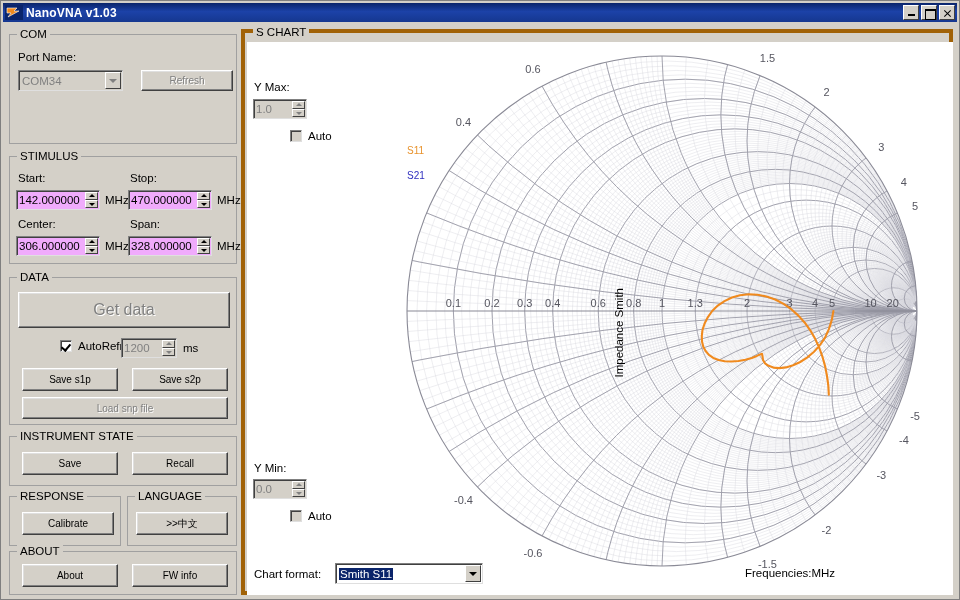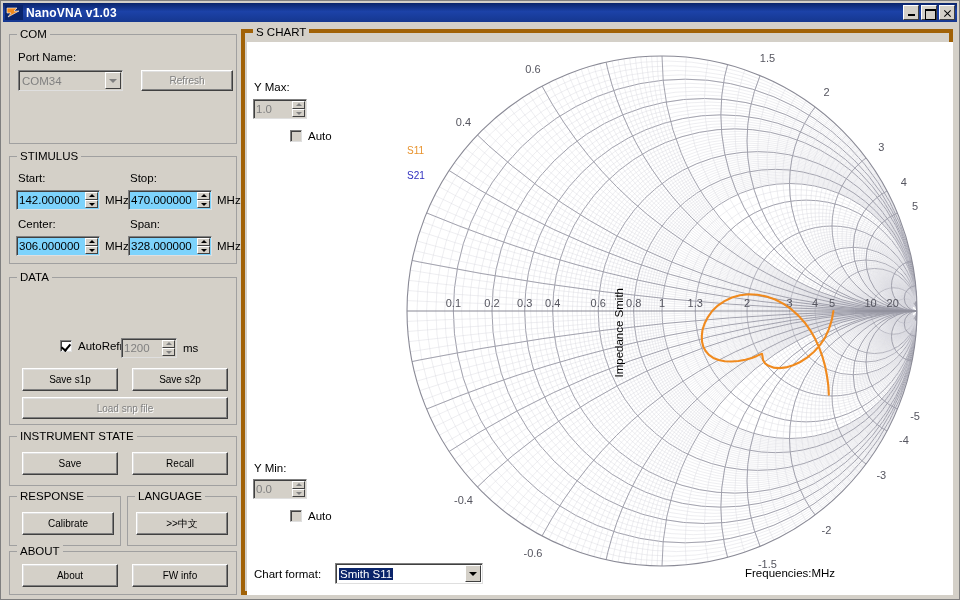--- a/index.html
+++ b/index.html
@@ -48,21 +48,21 @@
     border-top:1px solid #fff;border-left:1px solid #fff;
     border-right:1px solid #404040;border-bottom:1px solid #404040;
     box-shadow:inset -1px -1px 0 #808080, inset 1px 1px 0 #dfdfdf;
     font-family:"Liberation Sans",sans-serif;font-size:10px;color:#000;
     display:flex;align-items:center;justify-content:center;cursor:default;
     user-select:none;
   }
   .btn.disabled{color:#808080;text-shadow:1px 1px 0 #fff;}
 
   .tbox{
-    position:absolute;box-sizing:border-box;background:#7dd3fc;
+    position:absolute;box-sizing:border-box;background:#f0abfc;
     border:1px solid #808080;border-right-color:#dfdfdf;border-bottom-color:#dfdfdf;
     box-shadow:inset 1px 1px 0 #404040;
     font-size:11.5px;color:#000;display:flex;align-items:center;
     padding-left:2px;overflow:hidden;white-space:nowrap;
   }
   .tbox.disabled{background:#d4d0c8;color:#808080;}
 
   
   .spin{position:absolute;width:13px;top:1px;bottom:1px;display:flex;flex-direction:column;}
   .spin div{flex:1;background:#d4d0c8;box-sizing:border-box;
@@ -190,20 +190,21 @@
       <span class="spin" style="right:1px;">
           <div class="up"></div>
           <div class="dn"></div>
         </span>
     </div>
     <span class="lbl" style="left:207px;top:83px;">MHz</span>
   </div>
 
   <div class="group" style="left:8px;top:276px;width:228px;height:148px;">
     <span class="gtitle">DATA</span>
+    <div class="btn disabled" style="left:8px;top:14px;width:212px;height:36px;font-size:16px;">Get data</div>
 
     <div class="cbx" style="left:14px;top:62px;">
       <span class="box checked"></span>
       <span>AutoRefresh</span>
     </div>
     <div class="tbox disabled" style="left:111px;top:60px;width:56px;height:20px;">
       <span>1200</span>
       <span class="spin disabled" style="right:1px;">
           <div class="up"></div>
           <div class="dn"></div>

